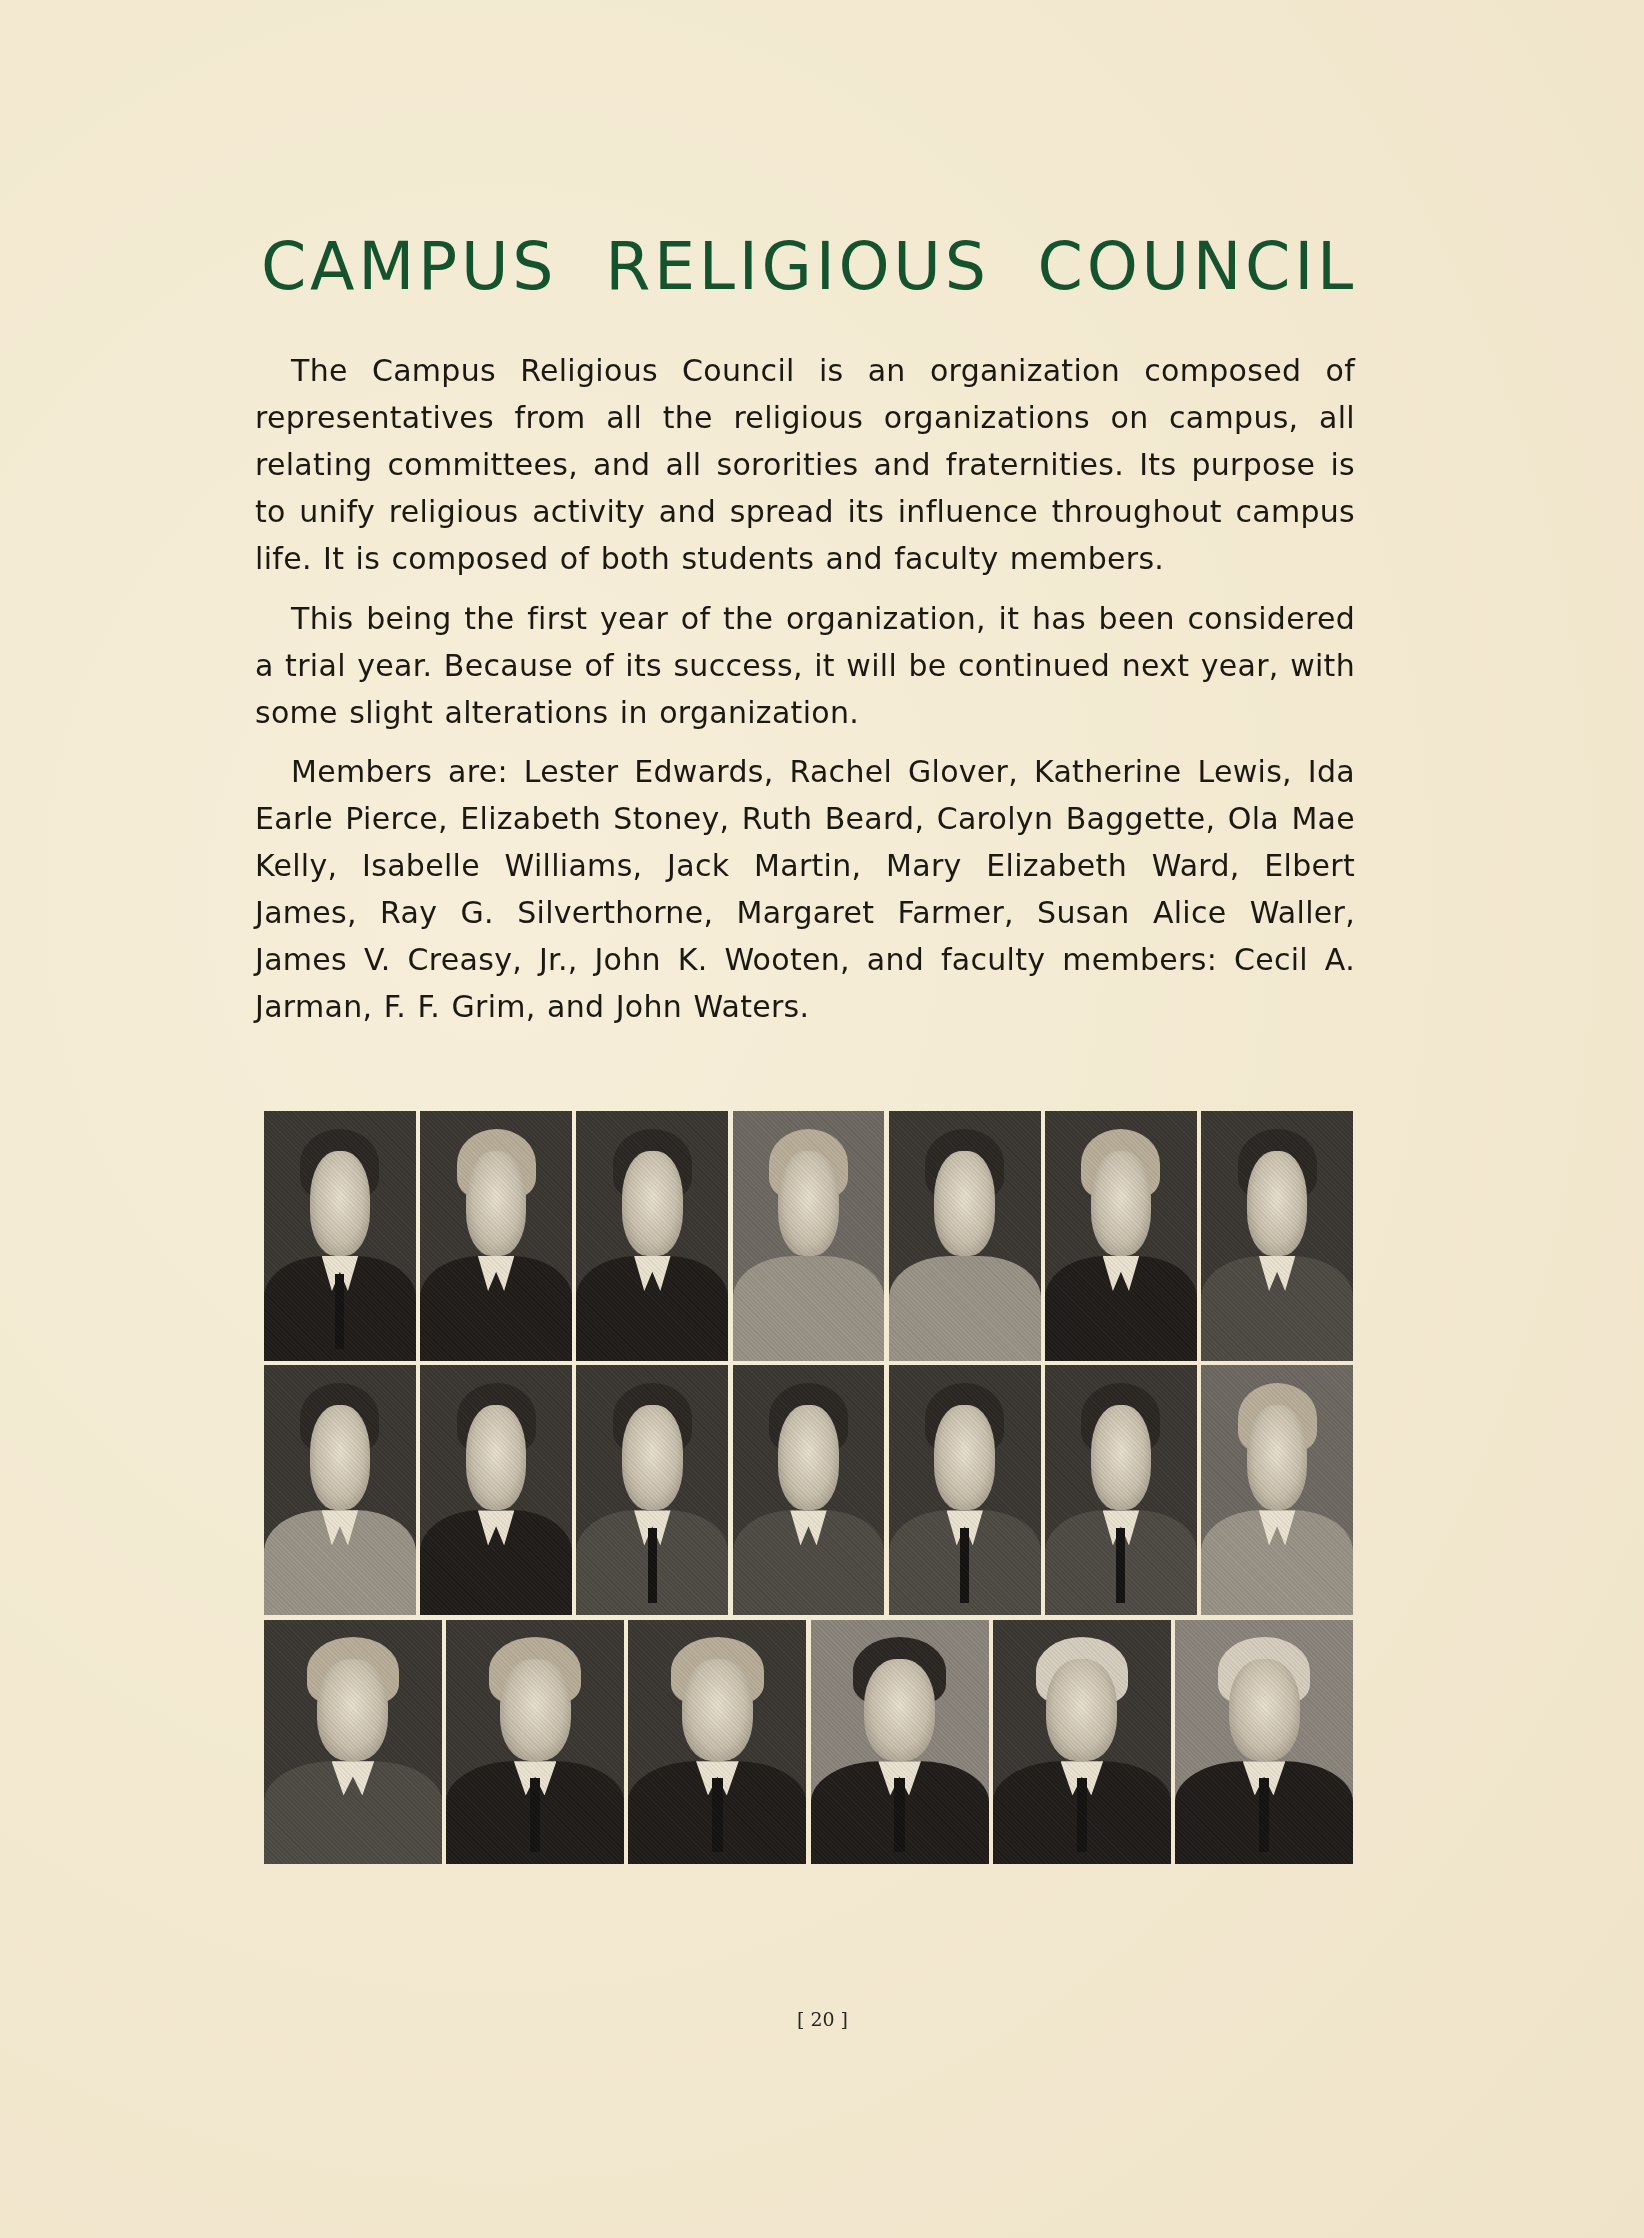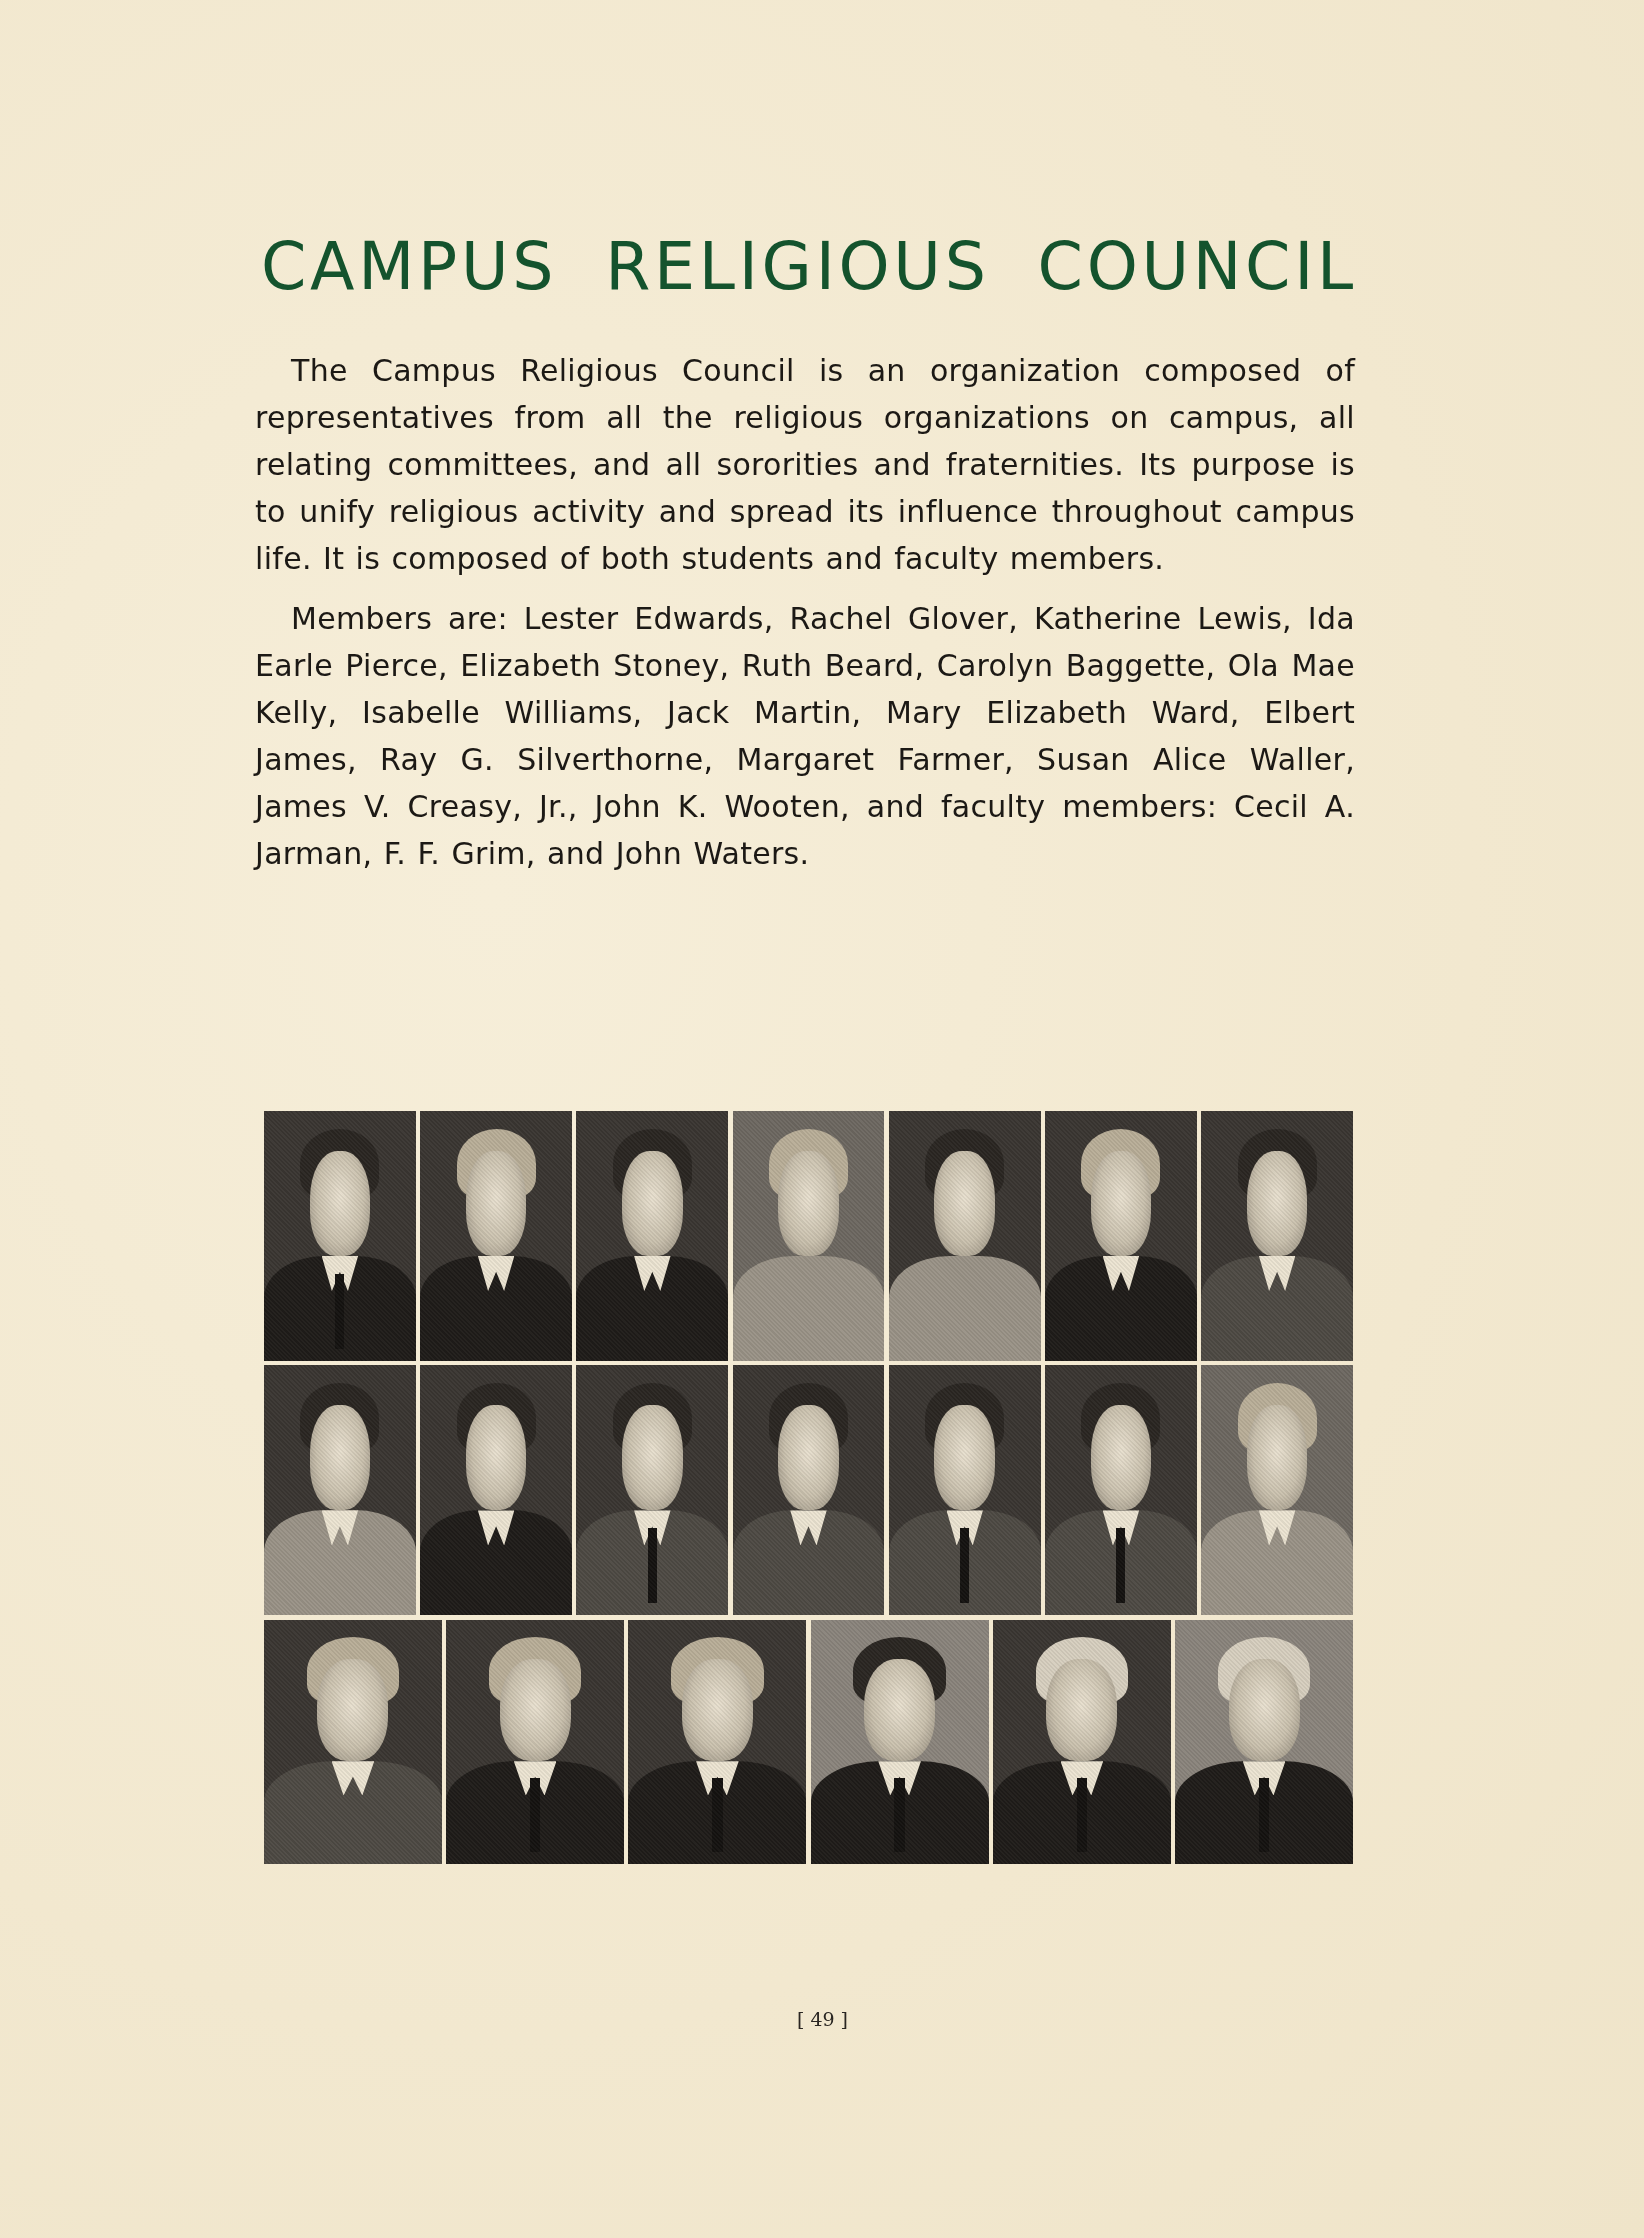--- a/index.html
+++ b/index.html
@@ -111,20 +111,21 @@
     color: #2a2622;
   }
 </style>
 </head>
 <body>
 
 <h1 class="page-title">CAMPUS RELIGIOUS COUNCIL</h1>
 
 <div class="body-text">
   <p>The Campus Religious Council is an organization composed of representatives from all the religious organizations on campus, all relating committees, and all sororities and fraternities.  Its purpose is to unify religious activity and spread its influence throughout campus life.  It is composed of both students and faculty members.</p>
+  <p>This being the first year of the organization, it has been considered a trial year.  Because of its success, it will be continued next year, with some slight alterations in organization.</p>
   <p>Members are: Lester Edwards, Rachel Glover, Katherine Lewis, Ida Earle Pierce, Elizabeth Stoney, Ruth Beard, Carolyn Baggette, Ola Mae Kelly, Isabelle Williams, Jack Martin, Mary Elizabeth Ward, Elbert James, Ray G. Silverthorne, Margaret Farmer, Susan Alice Waller, James V. Creasy, Jr., John K. Wooten, and faculty members: Cecil A. Jarman, F. F. Grim, and John Waters.</p>
 </div>
 
 <div class="photo-grid">
 
   <div class="photo-row r1">
     <div class="portrait">
         <div class="hair"></div>
         <div class="head"></div>
         <div class="body"></div>
@@ -273,14 +274,14 @@
         <div class="hair grey"></div>
         <div class="head"></div>
         <div class="body"></div>
         <div class="collar"></div>
         <div class="tie"></div>
         <div class="halftone"></div>
       </div>
   </div>
 </div>
 
-<div class="page-number">[ 49 ]</div>
+<div class="page-number">[ 20 ]</div>
 
 
 </body></html>

